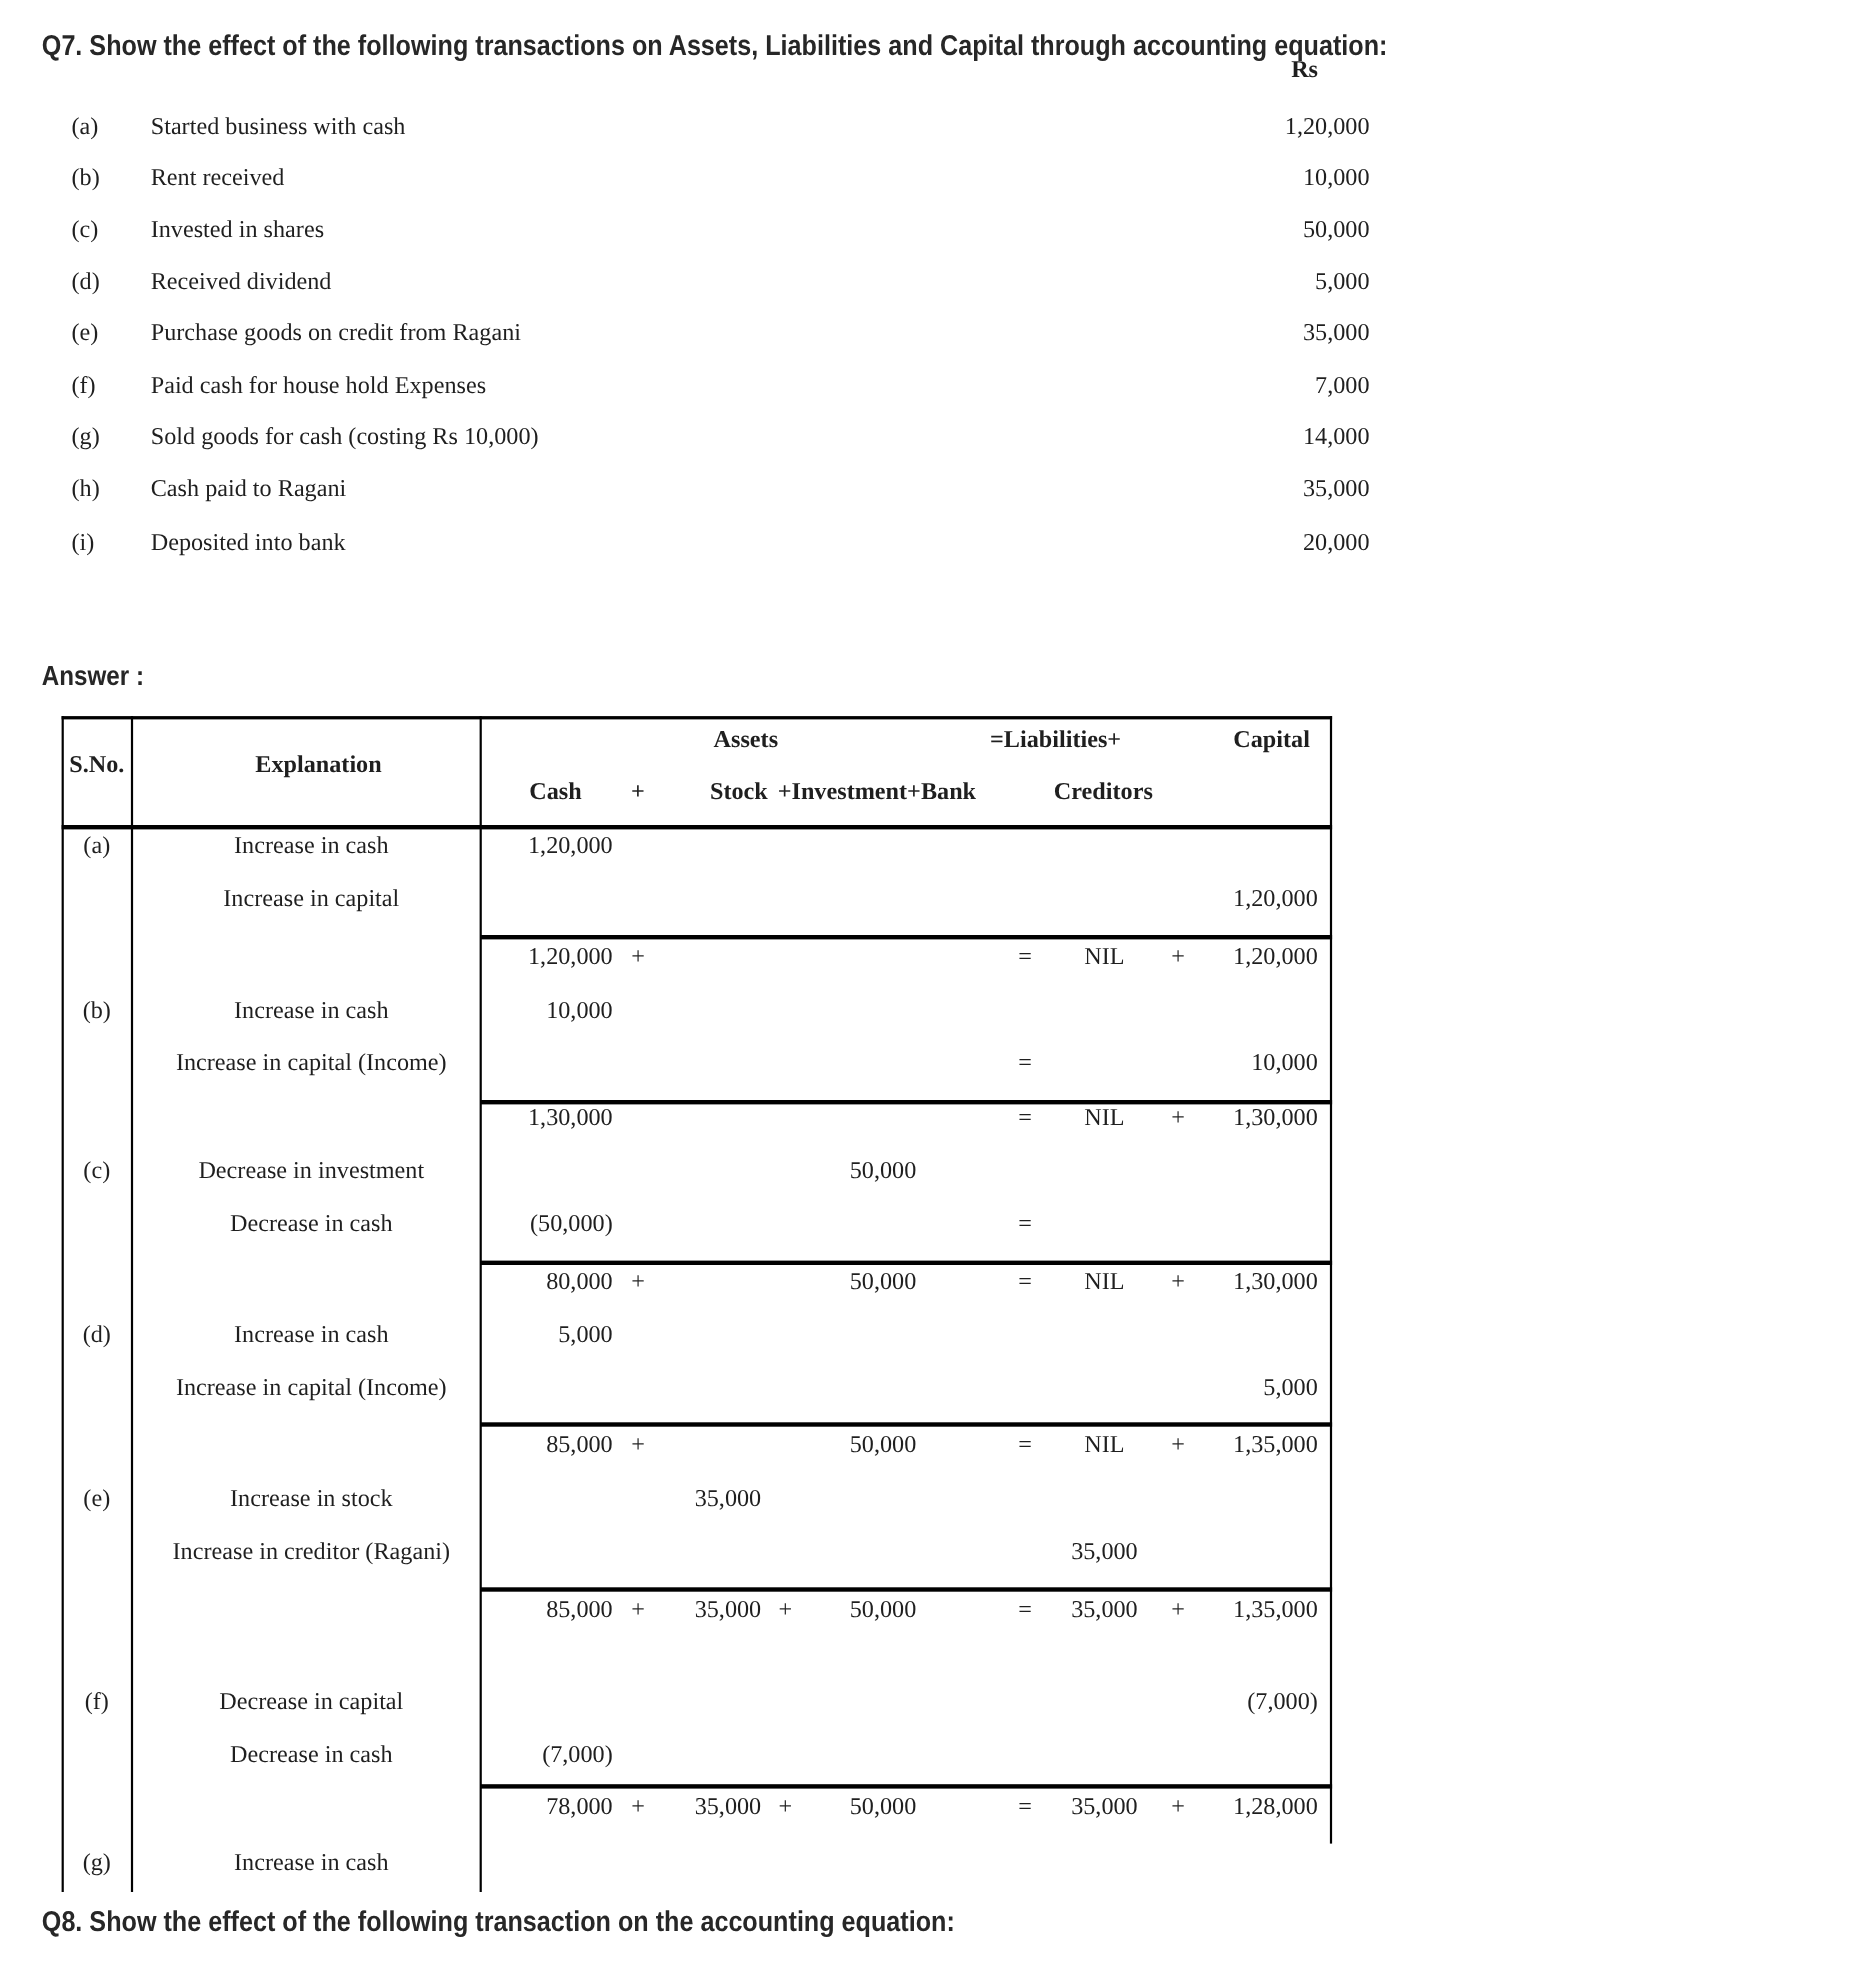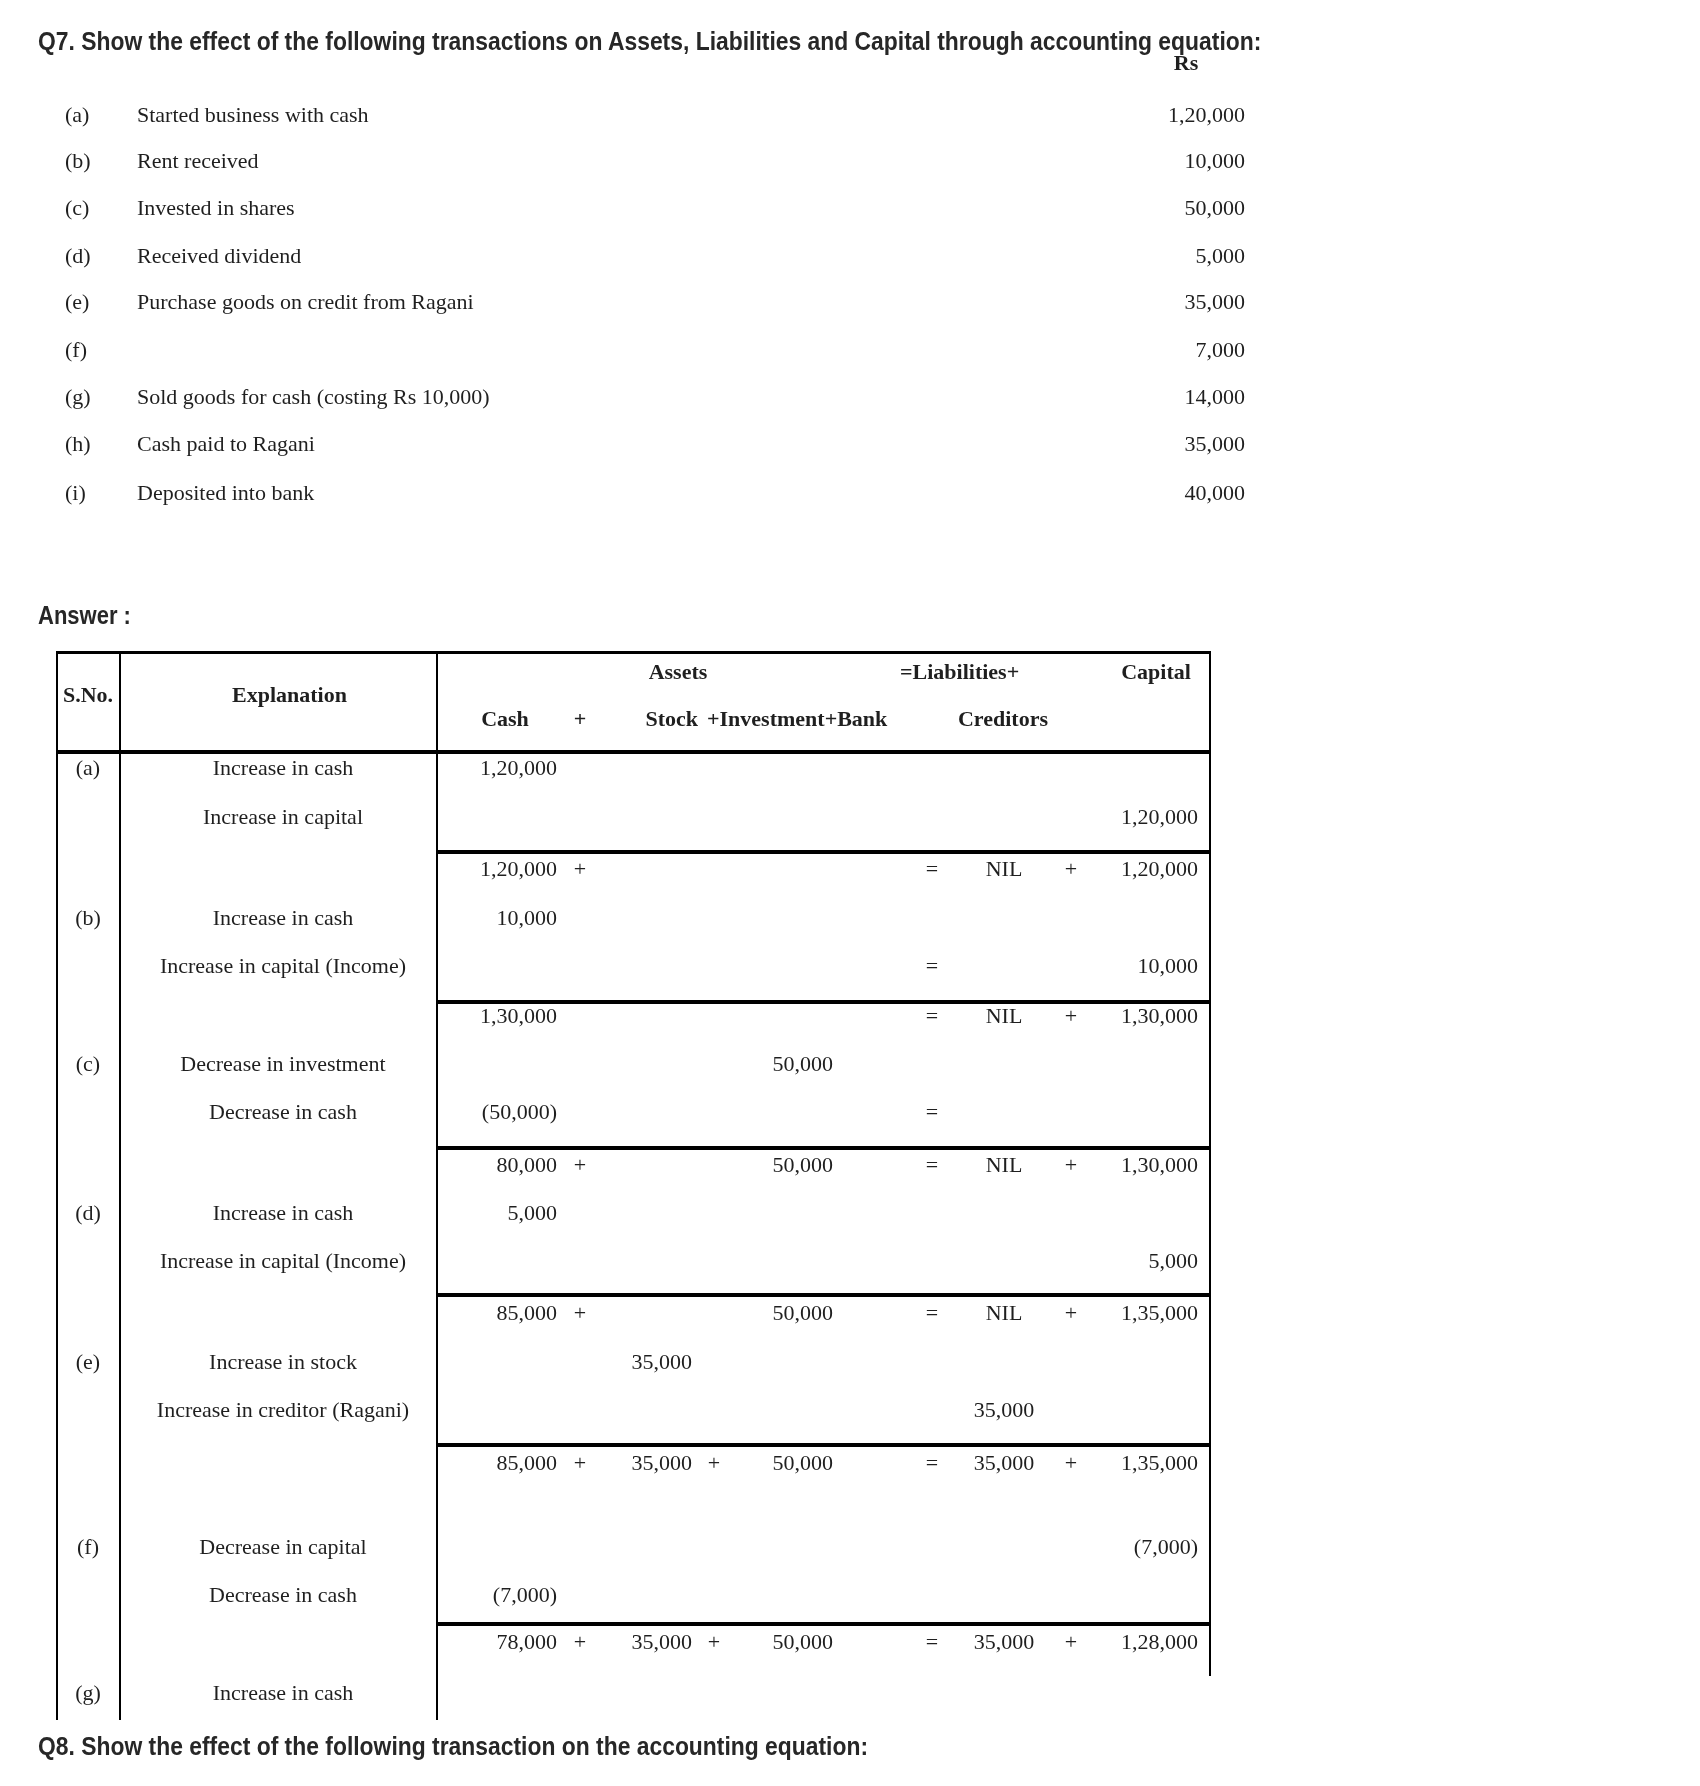--- a/index.html
+++ b/index.html
@@ -86,36 +86,37 @@
         <span class="txn-desc">Received dividend</span>
         <span class="txn-amt">5,000</span>
       </div>
       <div class="txn-row" style="top: 288px;">
         <span class="txn-sno">(e)</span>
         <span class="txn-desc">Purchase goods on credit from Ragani</span>
         <span class="txn-amt">35,000</span>
       </div>
       <div class="txn-row" style="top: 336px;">
         <span class="txn-sno">(f)</span>
+        <span class="txn-desc">Paid cash for house hold Expenses</span>
         <span class="txn-amt">7,000</span>
       </div>
       <div class="txn-row" style="top: 383px;">
         <span class="txn-sno">(g)</span>
         <span class="txn-desc">Sold goods for cash (costing Rs 10,000)</span>
         <span class="txn-amt">14,000</span>
       </div>
       <div class="txn-row" style="top: 430px;">
         <span class="txn-sno">(h)</span>
         <span class="txn-desc">Cash paid to Ragani</span>
         <span class="txn-amt">35,000</span>
       </div>
       <div class="txn-row" style="top: 479px;">
         <span class="txn-sno">(i)</span>
         <span class="txn-desc">Deposited into bank</span>
-        <span class="txn-amt">40,000</span>
+        <span class="txn-amt">20,000</span>
       </div>
     </div>
 
   <div class="abs sans-title" style="left:38px;top:601px;font-size:25px;">Answer :</div>
 
   <div>
 
     <div class="hline" style="left:56px;top:651px;width:1155px;height:3px;"></div>
     <div class="hline" style="left:56px;top:750px;width:1155px;height:4px;"></div>
     <div class="vline" style="left:56px;top:651px;width:2px;height:1069px;"></div>

